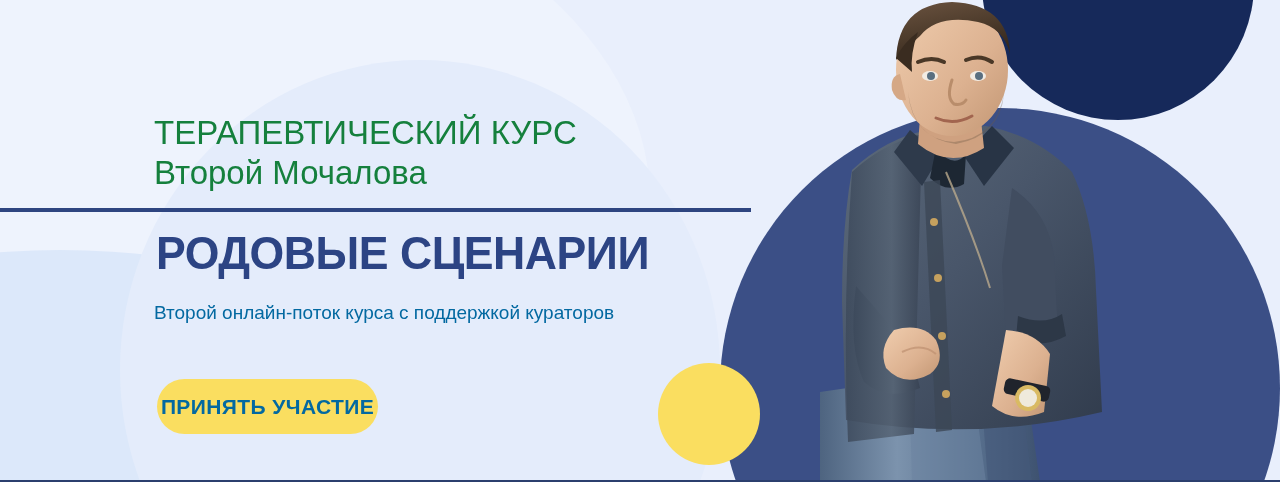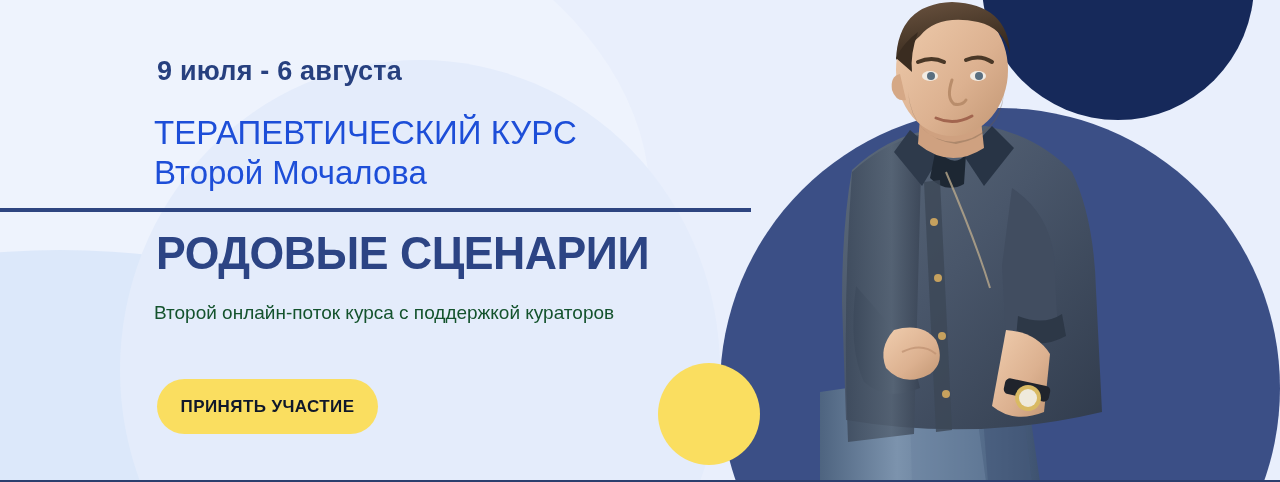--- a/index.html
+++ b/index.html
@@ -65,41 +65,41 @@
   }
   
   .content{position:absolute;left:0;top:0;width:760px;height:482px;z-index:7;}
   .kicker{
     position:absolute;left:157px;top:56px;
     font-size:27px;font-weight:bold;color:#27407f;letter-spacing:0.2px;
     white-space:nowrap;
   }
   .course-line{
     position:absolute;left:154px;top:113px;
-    font-size:33px;font-weight:400;color:#1d4ed8;line-height:40px;
+    font-size:33px;font-weight:400;color:#15803d;line-height:40px;
     white-space:nowrap;
   }
   .course-line span{display:block;}
   .title{
     position:absolute;left:156px;top:226px;
     font-size:46px;font-weight:bold;color:#2c4484;
     letter-spacing:-0.5px;white-space:nowrap;
     transform:scaleX(0.97);transform-origin:left center;
   }
   .subtitle{
     position:absolute;left:154px;top:298px;width:470px;
-    font-size:19px;font-weight:400;color:#14532d;line-height:29px;
+    font-size:19px;font-weight:400;color:#0369a1;line-height:29px;
   }
   .cta{
     position:absolute;left:157px;top:379px;
     display:flex;align-items:center;justify-content:center;
     width:221px;height:55px;border-radius:28px;
     background:#fade60;border:none;cursor:pointer;
     font-family:"Liberation Sans","DejaVu Sans",sans-serif;
-    font-size:17px;font-weight:bold;color:#0f172a;letter-spacing:0.4px;
+    font-size:21px;font-weight:bold;color:#0369a1;letter-spacing:0.4px;
     padding:0;
   }
 </style>
 </head>
 <body>
 
 <div class="banner">
 
   <div class="bg-wash-left"></div>
   <div class="bg-wash-bottomleft"></div>
@@ -190,21 +190,20 @@
     <path d="M192 80 q-6 18 2 24 q8 2 12 -4" stroke="#b98d6b" stroke-width="3" fill="none" stroke-linecap="round"></path>
 
     <path d="M176 118 q18 8 36 -2" stroke="#a2654f" stroke-width="3" fill="none" stroke-linecap="round"></path>
 
     <path d="M148 92 q6 48 46 50 q42 -4 50 -48 q-4 42 -48 50 q-44 -6 -48 -52 Z" fill="#6e5a46" opacity="0.35"></path>
   </svg>
 
   <div class="circle-yellow"></div>
 
   <div class="content">
-    <div class="kicker">9 июля - 6 августа</div>
 
     <div class="course-line">
       <span>ТЕРАПЕВТИЧЕСКИЙ КУРС</span>
       <span>Второй Мочалова</span>
     </div>
 
     <div class="title">РОДОВЫЕ СЦЕНАРИИ</div>
 
     <div class="subtitle">Второй онлайн-поток курса с поддержкой кураторов</div>
 

